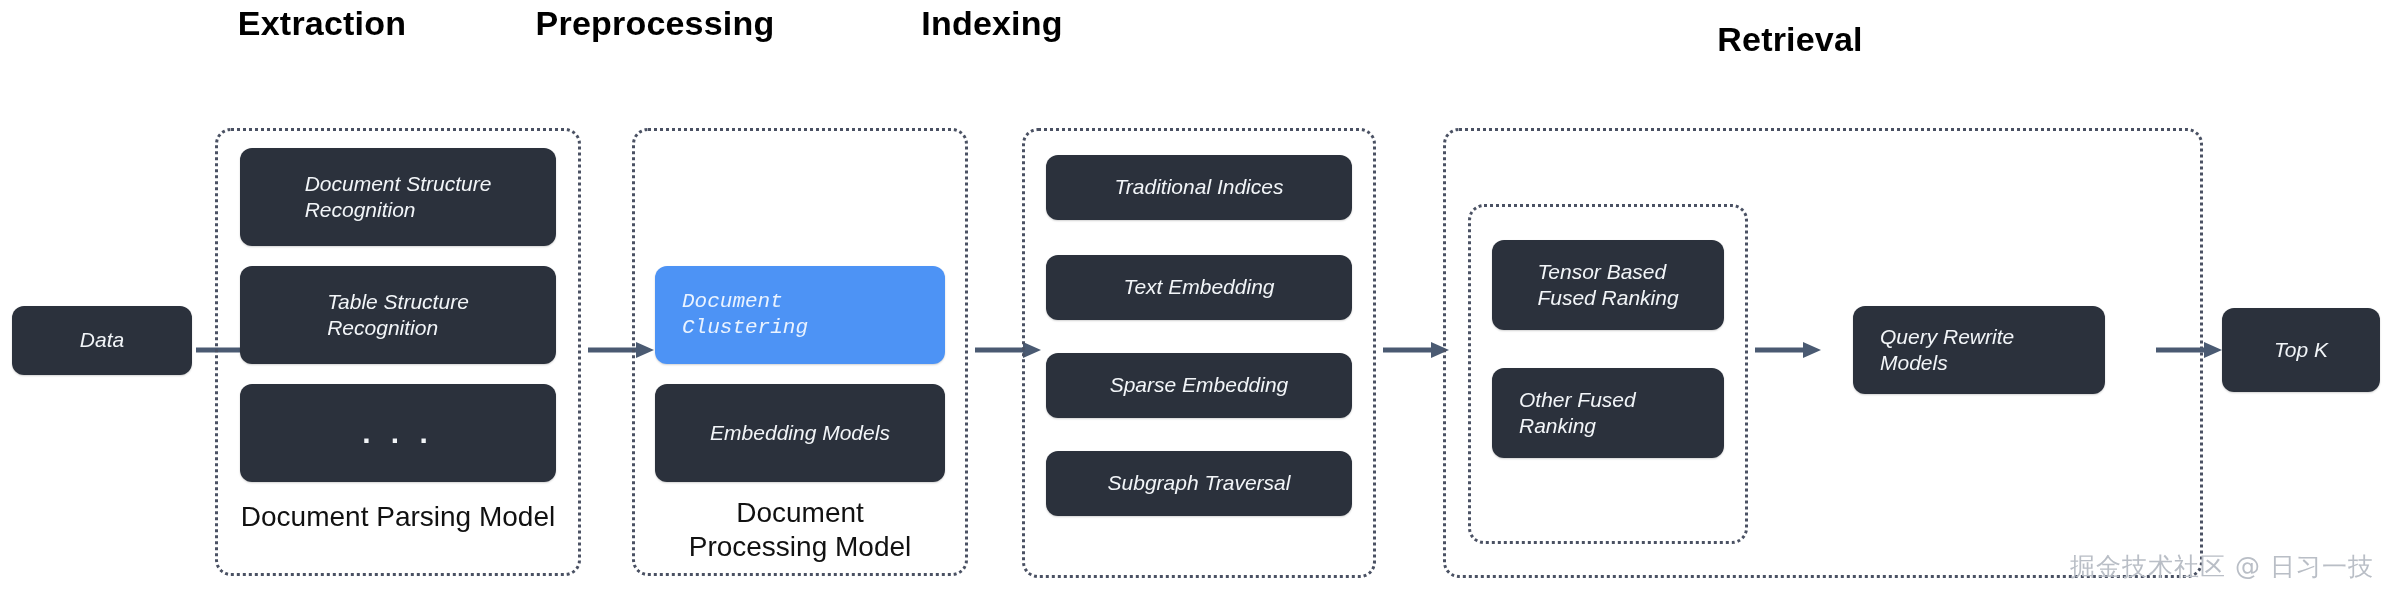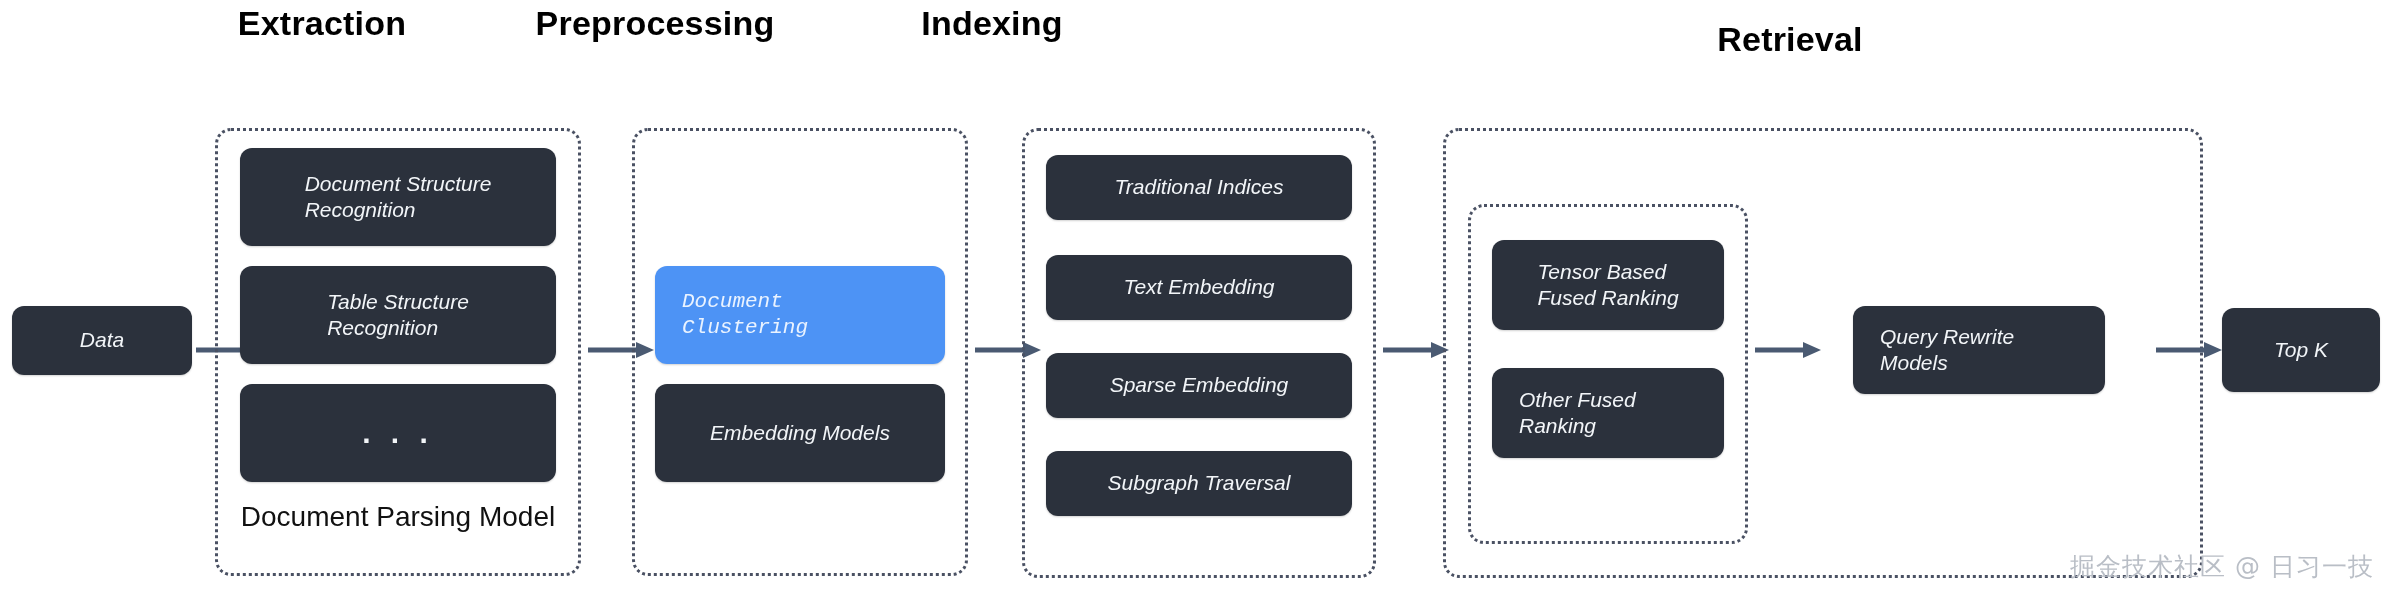--- a/index.html
+++ b/index.html
@@ -136,20 +136,22 @@
       <line x1="0" y1="9" x2="50" y2="9" stroke="#4a5a72" stroke-width="5"></line>
       <polygon points="48,1 66,9 48,17" fill="#4a5a72"></polygon>
     </svg>
   </div>
 
   <div class="group-box" style="left:632px; top:128px; width:336px; height:448px;"></div>
 
   <div class="node accent" style="left:655px; top:266px; width:290px; height:98px;">Document Clustering</div>
   <div class="node" style="left:655px; top:384px; width:290px; height:98px;">Embedding Models</div>
 
+  <div class="group-caption" style="left:800px; top:496px; width:330px;">Document
+Processing Model</div>
 
   <div class="arrow" style="left:975px; top:341px; width:66px;">
     <svg width="66" height="18" viewBox="0 0 66 18">
       <line x1="0" y1="9" x2="50" y2="9" stroke="#4a5a72" stroke-width="5"></line>
       <polygon points="48,1 66,9 48,17" fill="#4a5a72"></polygon>
     </svg>
   </div>
 
   <div class="group-box" style="left:1022px; top:128px; width:354px; height:450px;"></div>
 

